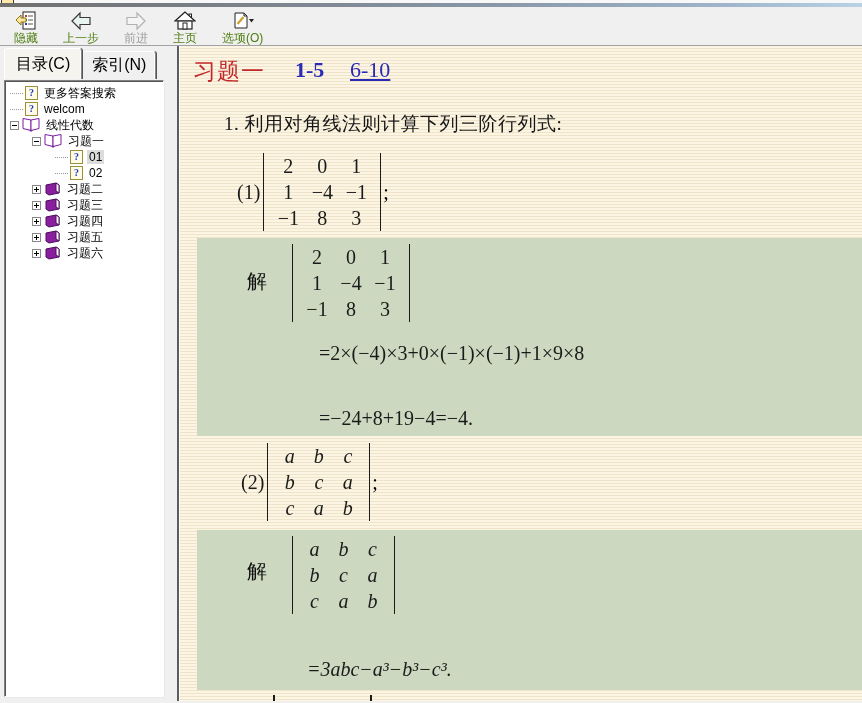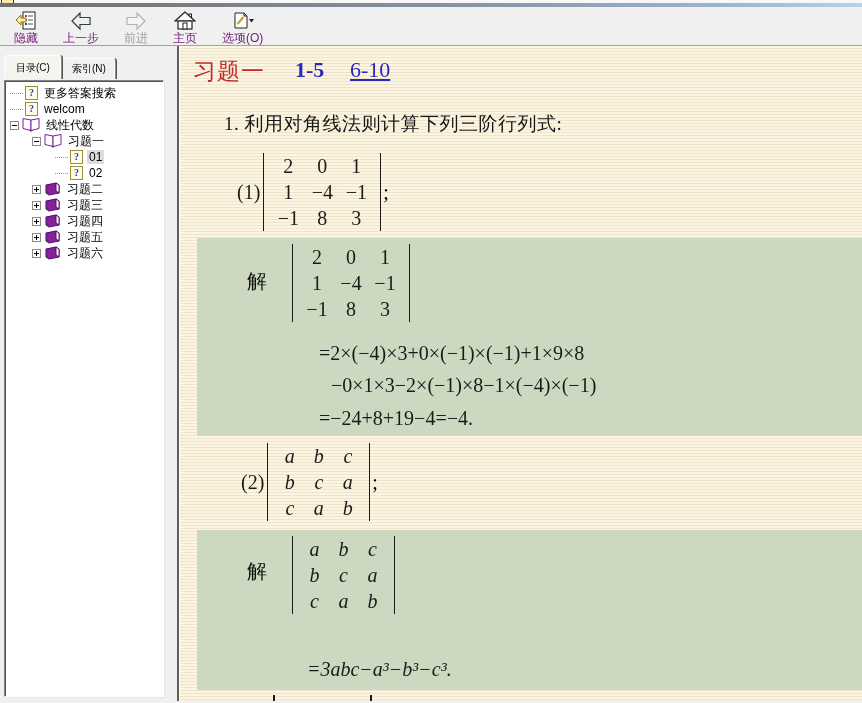--- a/index.html
+++ b/index.html
@@ -22,34 +22,34 @@
   }
 
   
   .toolbar {
     height:39px; background:#f0f0f0; display:flex; align-items:flex-start;
     padding:1px 0 0 6px; border-bottom:1px solid #a2a2a2;
     box-shadow:0 1px 0 #ffffff;
   }
   .tb-btn {
     display:flex; flex-direction:column; align-items:center; justify-content:flex-start;
-    padding:1px 7px 0 7px; margin-right:9px; font-size:12px; color:#701a75;
+    padding:1px 7px 0 7px; margin-right:9px; font-size:12px; color:#4d7c0f;
     border:1px solid transparent; cursor:default; line-height:14px;
   }
   .tb-btn .ticon { height:21px; display:flex; align-items:center; }
   .tb-btn.disabled { color:#9c9c9c; }
 
   
   .main-row { display:flex; height:655px; }
 
   
   .sidebar { width:177px; flex:none; background:#f0f0f0; display:flex; flex-direction:column; }
   .tabs { padding:7px 0 0 4px; display:flex; align-items:flex-end; height:33px; }
   .tab {
-    font-size:10px; background:#f0f0f0; color:#000;
+    font-size:16px; background:#f0f0f0; color:#000;
     border:1px solid #888; border-bottom:none; border-top-color:#fff; border-left-color:#fff;
     border-radius:3px 3px 0 0; box-shadow:inset -1px 0 0 #fff, 1px 0 0 #555;
     padding:3px 9px 3px 9px; cursor:default; white-space:nowrap;text-align:right;
   }
   .tab.active { background:#f5f4ef; padding:5px 11px 4px 11px; position:relative; z-index:2; }
   .tree-box {
     flex:1; margin:1px 13px 4px 4px; background:#fff;
     border:1px solid #828282; border-right-color:#fff; border-bottom-color:#fff;
     box-shadow:inset 1px 1px 0 #555, 1px 1px 0 #e8e8e8;
     padding:4px 0 0 0; overflow:hidden;
@@ -341,21 +341,20 @@
           <span class="det-cell">1</span>
           <span class="det-cell">1</span>
           <span class="det-cell">−4</span>
           <span class="det-cell">−1</span>
           <span class="det-cell">−1</span>
           <span class="det-cell">8</span>
           <span class="det-cell">3</span>
         </span>
       </div>
       <span class="eq" style="left:122px; top:104px;">=2×(−4)×3+0×(−1)×(−1)+1×9×8</span>
-      <span class="eq" style="left:134px; top:136px;">−0×1×3−2×(−1)×8−1×(−4)×(−1)</span>
       <span class="eq" style="left:122px; top:169px;">=−24+8+19−4=−4.</span>
     </div>
 
     <div class="abs det italic" style="left:62px; top:397px;">
       <span class="det-label" style="font-style:normal;">(2)</span>
       <span class="det-body c29">
         <span class="det-cell">a</span>
         <span class="det-cell">b</span>
         <span class="det-cell">c</span>
         <span class="det-cell">b</span>

